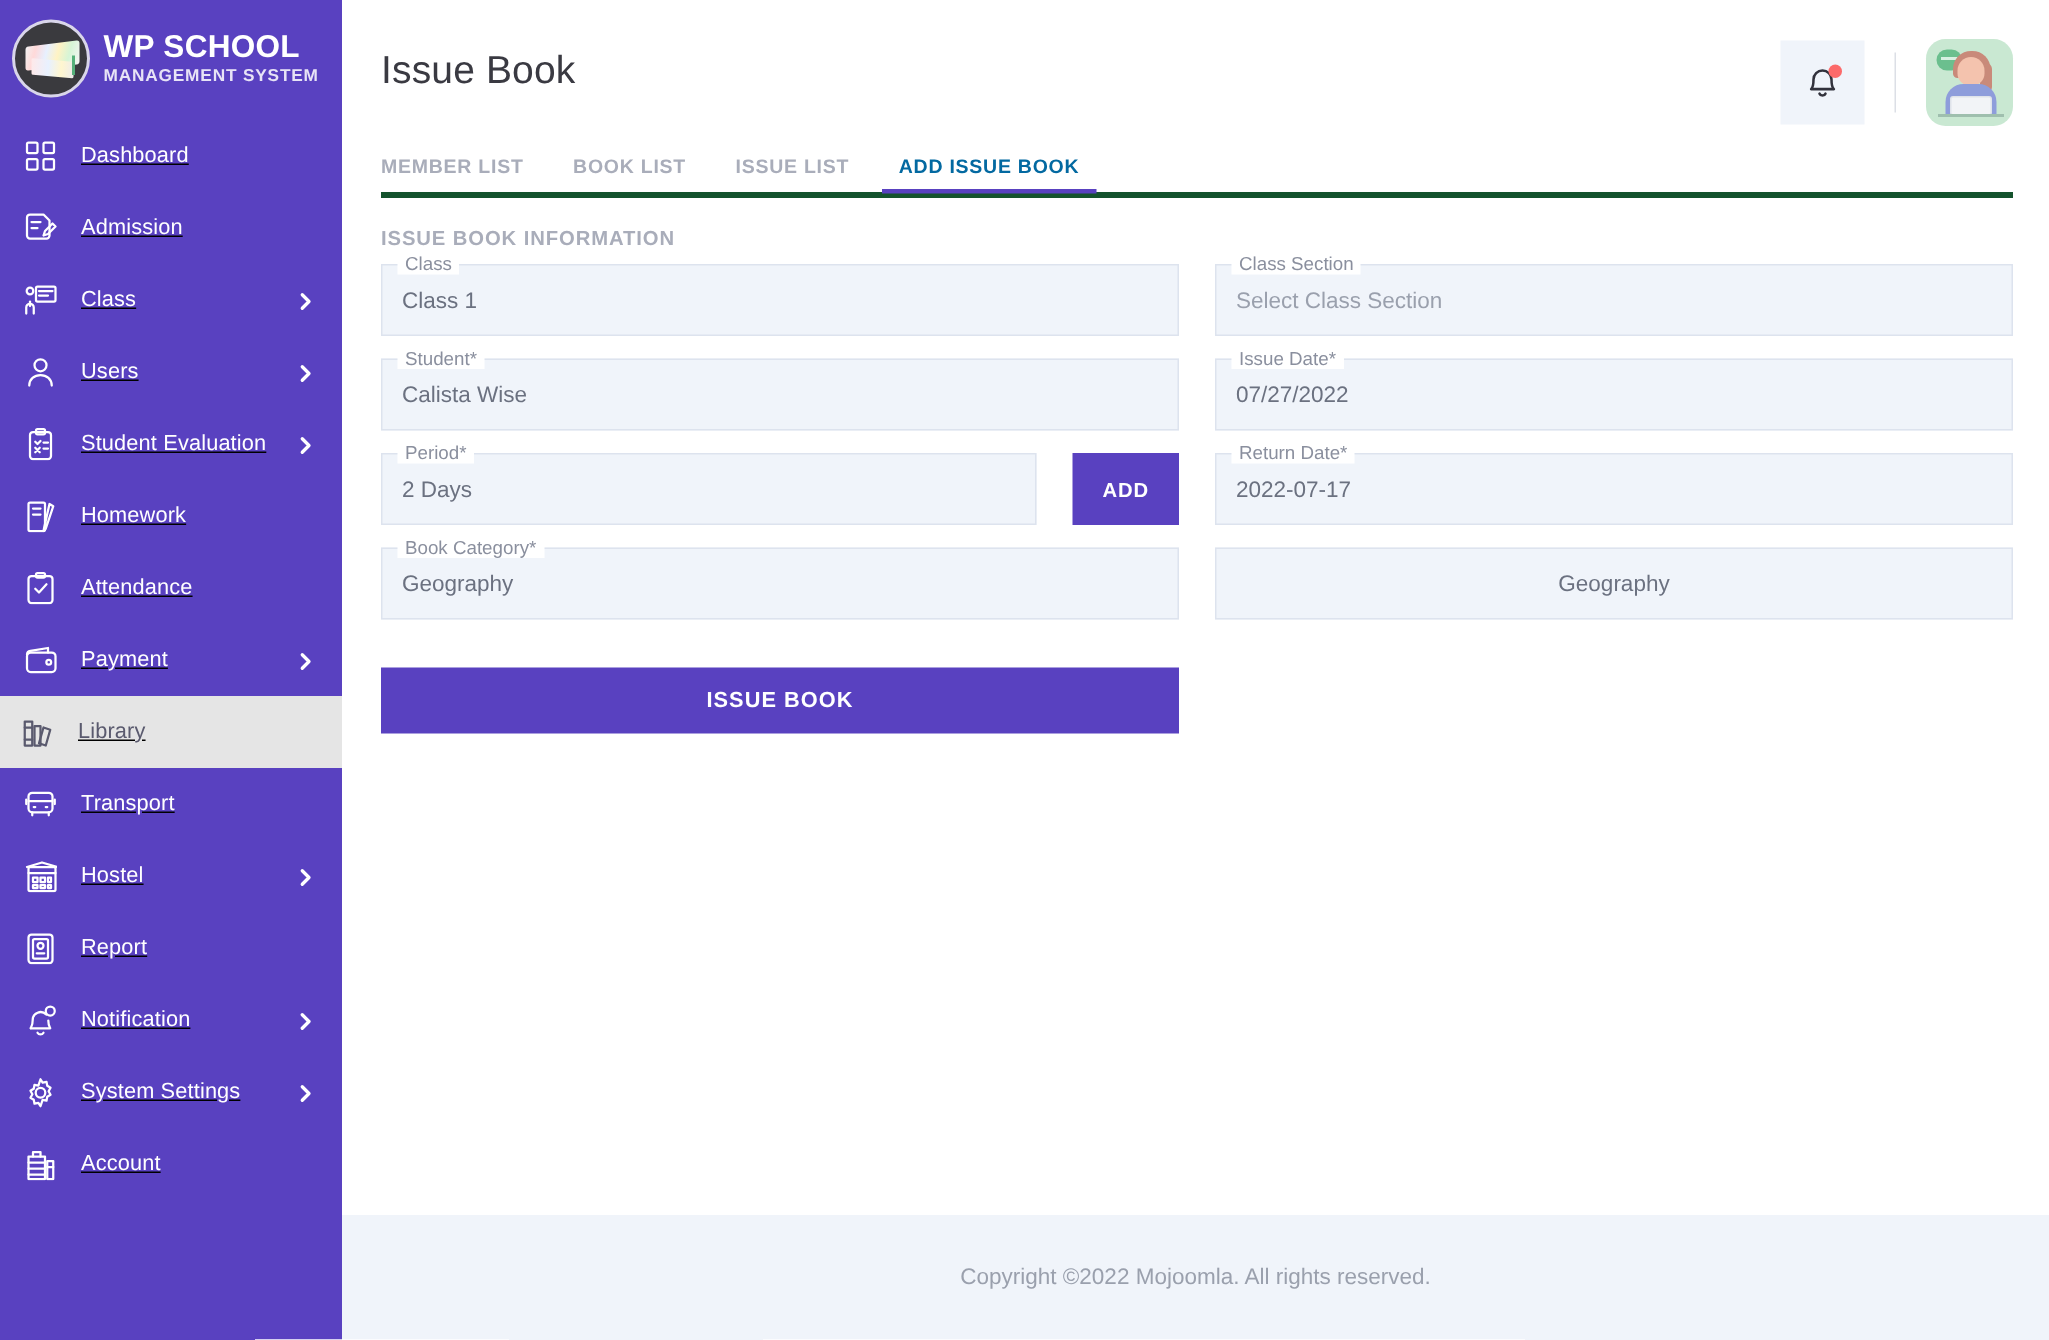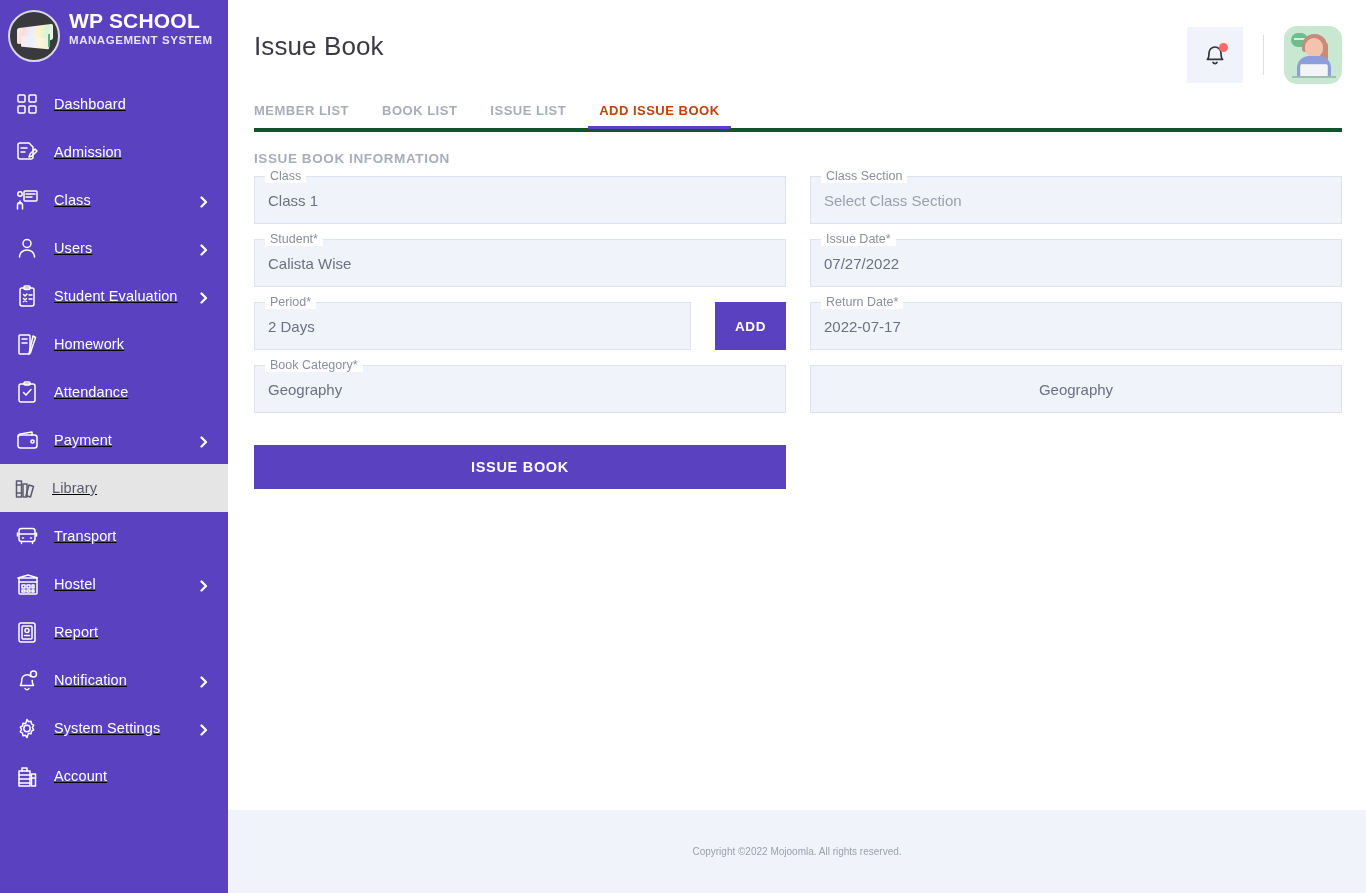--- a/index.html
+++ b/index.html
@@ -13,21 +13,21 @@
   .app { display: flex; width: 1366px; height: 893px; }
 
   
   .sidebar {
     width: 228px; min-width: 228px; height: 893px;
     background: #5941c0;
     display: flex; flex-direction: column;
     overflow: hidden;
   }
   .brand {
-    display: flex; gap: 9px;
+    display: flex; align-items: center; gap: 9px;
     padding: 10px 0 12px 8px; height: 80px;
   }
   .brand-logo {
     width: 52px; height: 52px; border-radius: 50%;
     background: #3a3a3e;
     border: 2px solid #d9d6ea;
     position: relative; flex: 0 0 auto;
     overflow: hidden;
   }
   .brand-logo .cap {
@@ -136,21 +136,21 @@
   .tabs {
     display: flex; align-items: flex-end; gap: 0;
     border-bottom: 4px solid #14532d;
     height: 37px;
   }
   .tab {
     font-size: 13px; letter-spacing: 0.5px; font-weight: bold;
     color: #a9adba; padding: 0 0 10px 0; margin-right: 33px;
     cursor: pointer; position: relative; white-space: nowrap;
   }
-  .tab.active { color: #c2410c; }
+  .tab.active { color: #0369a1; }
   .tab.active::after {
     content: ""; position: absolute;
     left: -11px; right: -11px; bottom: -1px;
     height: 3px; background: #5941c0;
   }
 
   .section-title {
     font-size: 13.5px; color: #a9adba; font-weight: bold;
     letter-spacing: 0.6px; padding: 19px 0 10px 26px;
   }
@@ -206,21 +206,21 @@
     background: #5941c0; color: #ffffff;
     font-size: 14.5px; font-weight: bold; letter-spacing: 0.7px;
     border: none; cursor: pointer;
     display: flex; align-items: center; justify-content: center;
   }
 
   .filler { flex: 1; background: #ffffff; }
   .footer {
     height: 83px; background: #f0f4fa;
     display: flex; align-items: center; justify-content: center;
-    font-size: 10px; color: #9aa0ad;
+    font-size: 15px; color: #9aa0ad;
   }
 </style>
 </head>
 <body>
 
 <div class="app">
 
   <aside class="sidebar">
 
     <div class="brand">

